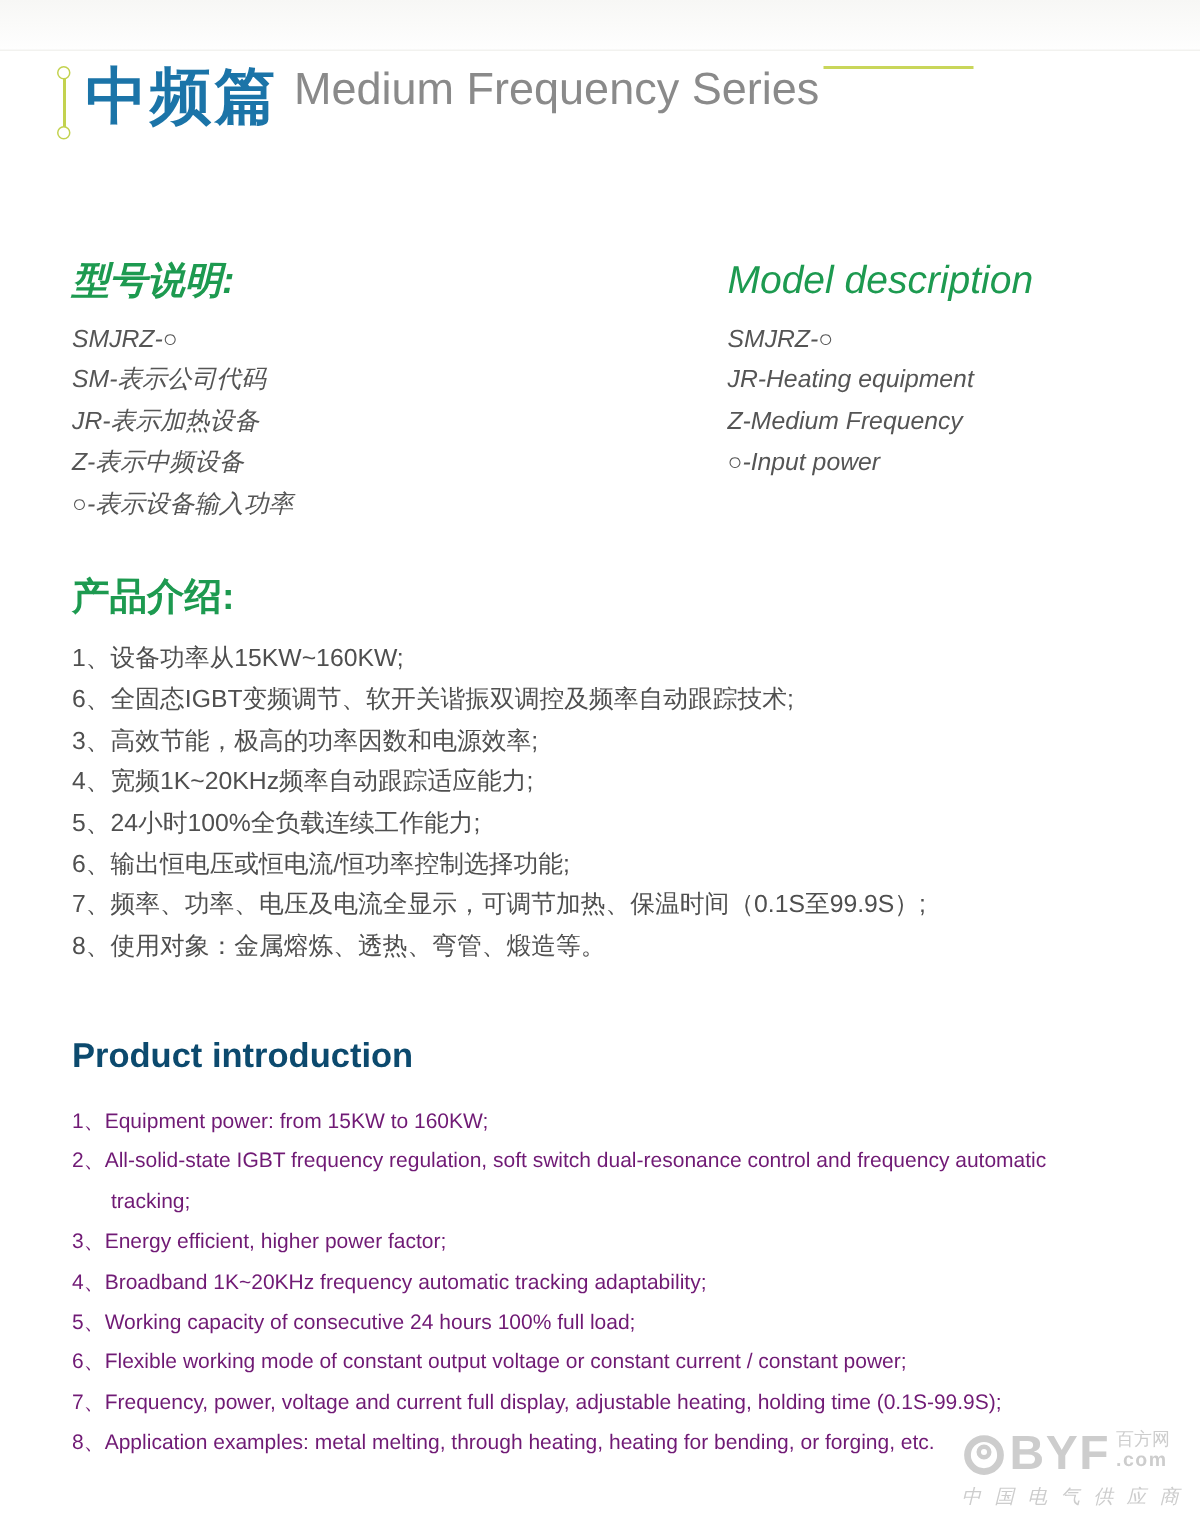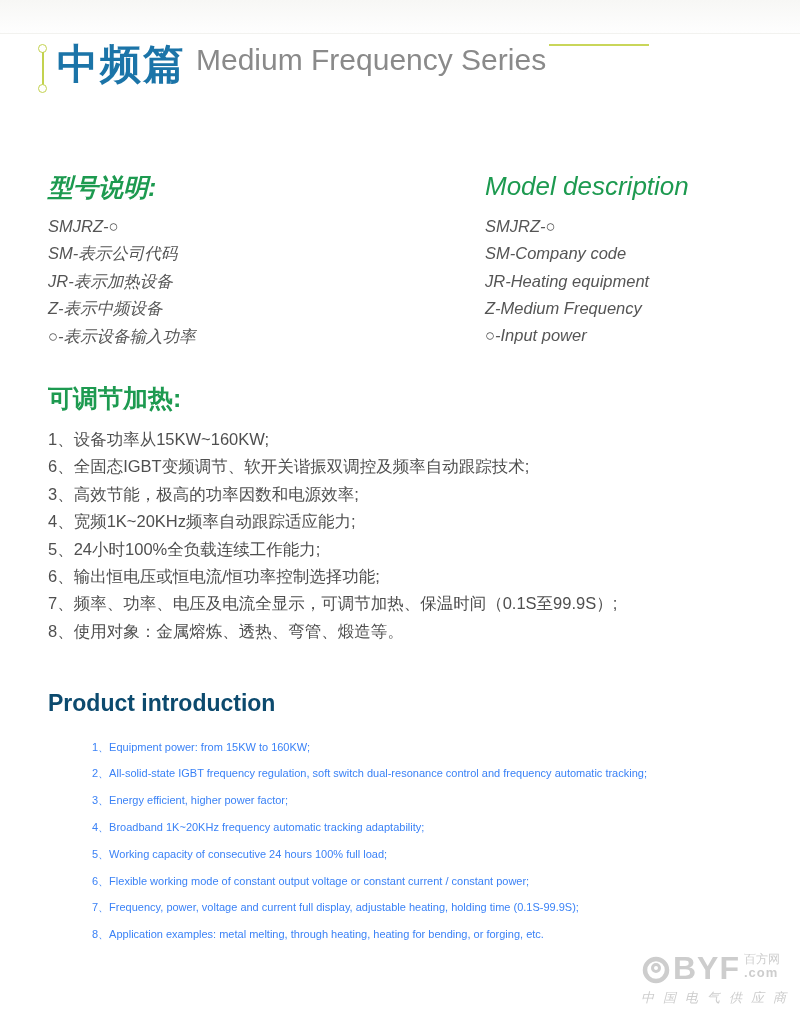--- a/index.html
+++ b/index.html
@@ -63,22 +63,22 @@
 
   
   .intro-cn { position: absolute; top: 383px; left: 48px; width: 730px; }
   .intro-cn .h-cn { margin-bottom: 13px; }
   .cn-item { font-size: 16.5px; color: #4f4f4f; line-height: 27.4px; }
 
   
   .intro-en { position: absolute; top: 690px; left: 48px; width: 706px; }
   .intro-en .h-en-intro { margin-bottom: 16px; }
   .en-item {
-    font-size: 11px; color: #3b82f6; line-height: 26.8px;
-    padding-left: 26px; text-indent: -26px; margin-left: 44px;
+    font-size: 14px; color: #701a75; line-height: 26.8px;
+    padding-left: 26px; text-indent: -26px;
   }
 
   
   .watermark {
     position: absolute; right: 5px; bottom: 10px;
     color: #cdcdcd; user-select: none;
   }
   .wm-row { display: flex; align-items: flex-start; }
   .wm-logo { margin-top: 2px; }
   .wm-byf {
@@ -116,29 +116,28 @@
       <h2 class="h-cn">型号说明:</h2>
       <div class="model-item">SMJRZ-○</div>
       <div class="model-item">SM-表示公司代码</div>
       <div class="model-item">JR-表示加热设备</div>
       <div class="model-item">Z-表示中频设备</div>
       <div class="model-item">○-表示设备输入功率</div>
     </div>
     <div class="model-col-en">
       <h2 class="h-en-model">Model description</h2>
       <div class="model-item">SMJRZ-○</div>
-      <div class="model-item">SM-Company code</div>
       <div class="model-item">JR-Heating equipment</div>
       <div class="model-item">Z-Medium Frequency</div>
       <div class="model-item">○-Input power</div>
     </div>
   </div>
 
   <div class="intro-cn">
-    <h2 class="h-cn">可调节加热:</h2>
+    <h2 class="h-cn">产品介绍:</h2>
     <div class="cn-item">1、设备功率从15KW~160KW;</div>
     <div class="cn-item">6、全固态IGBT变频调节、软开关谐振双调控及频率自动跟踪技术;</div>
     <div class="cn-item">3、高效节能，极高的功率因数和电源效率;</div>
     <div class="cn-item">4、宽频1K~20KHz频率自动跟踪适应能力;</div>
     <div class="cn-item">5、24小时100%全负载连续工作能力;</div>
     <div class="cn-item">6、输出恒电压或恒电流/恒功率控制选择功能;</div>
     <div class="cn-item">7、频率、功率、电压及电流全显示，可调节加热、保温时间（0.1S至99.9S）;</div>
     <div class="cn-item">8、使用对象：金属熔炼、透热、弯管、煅造等。</div>
   </div>
 

